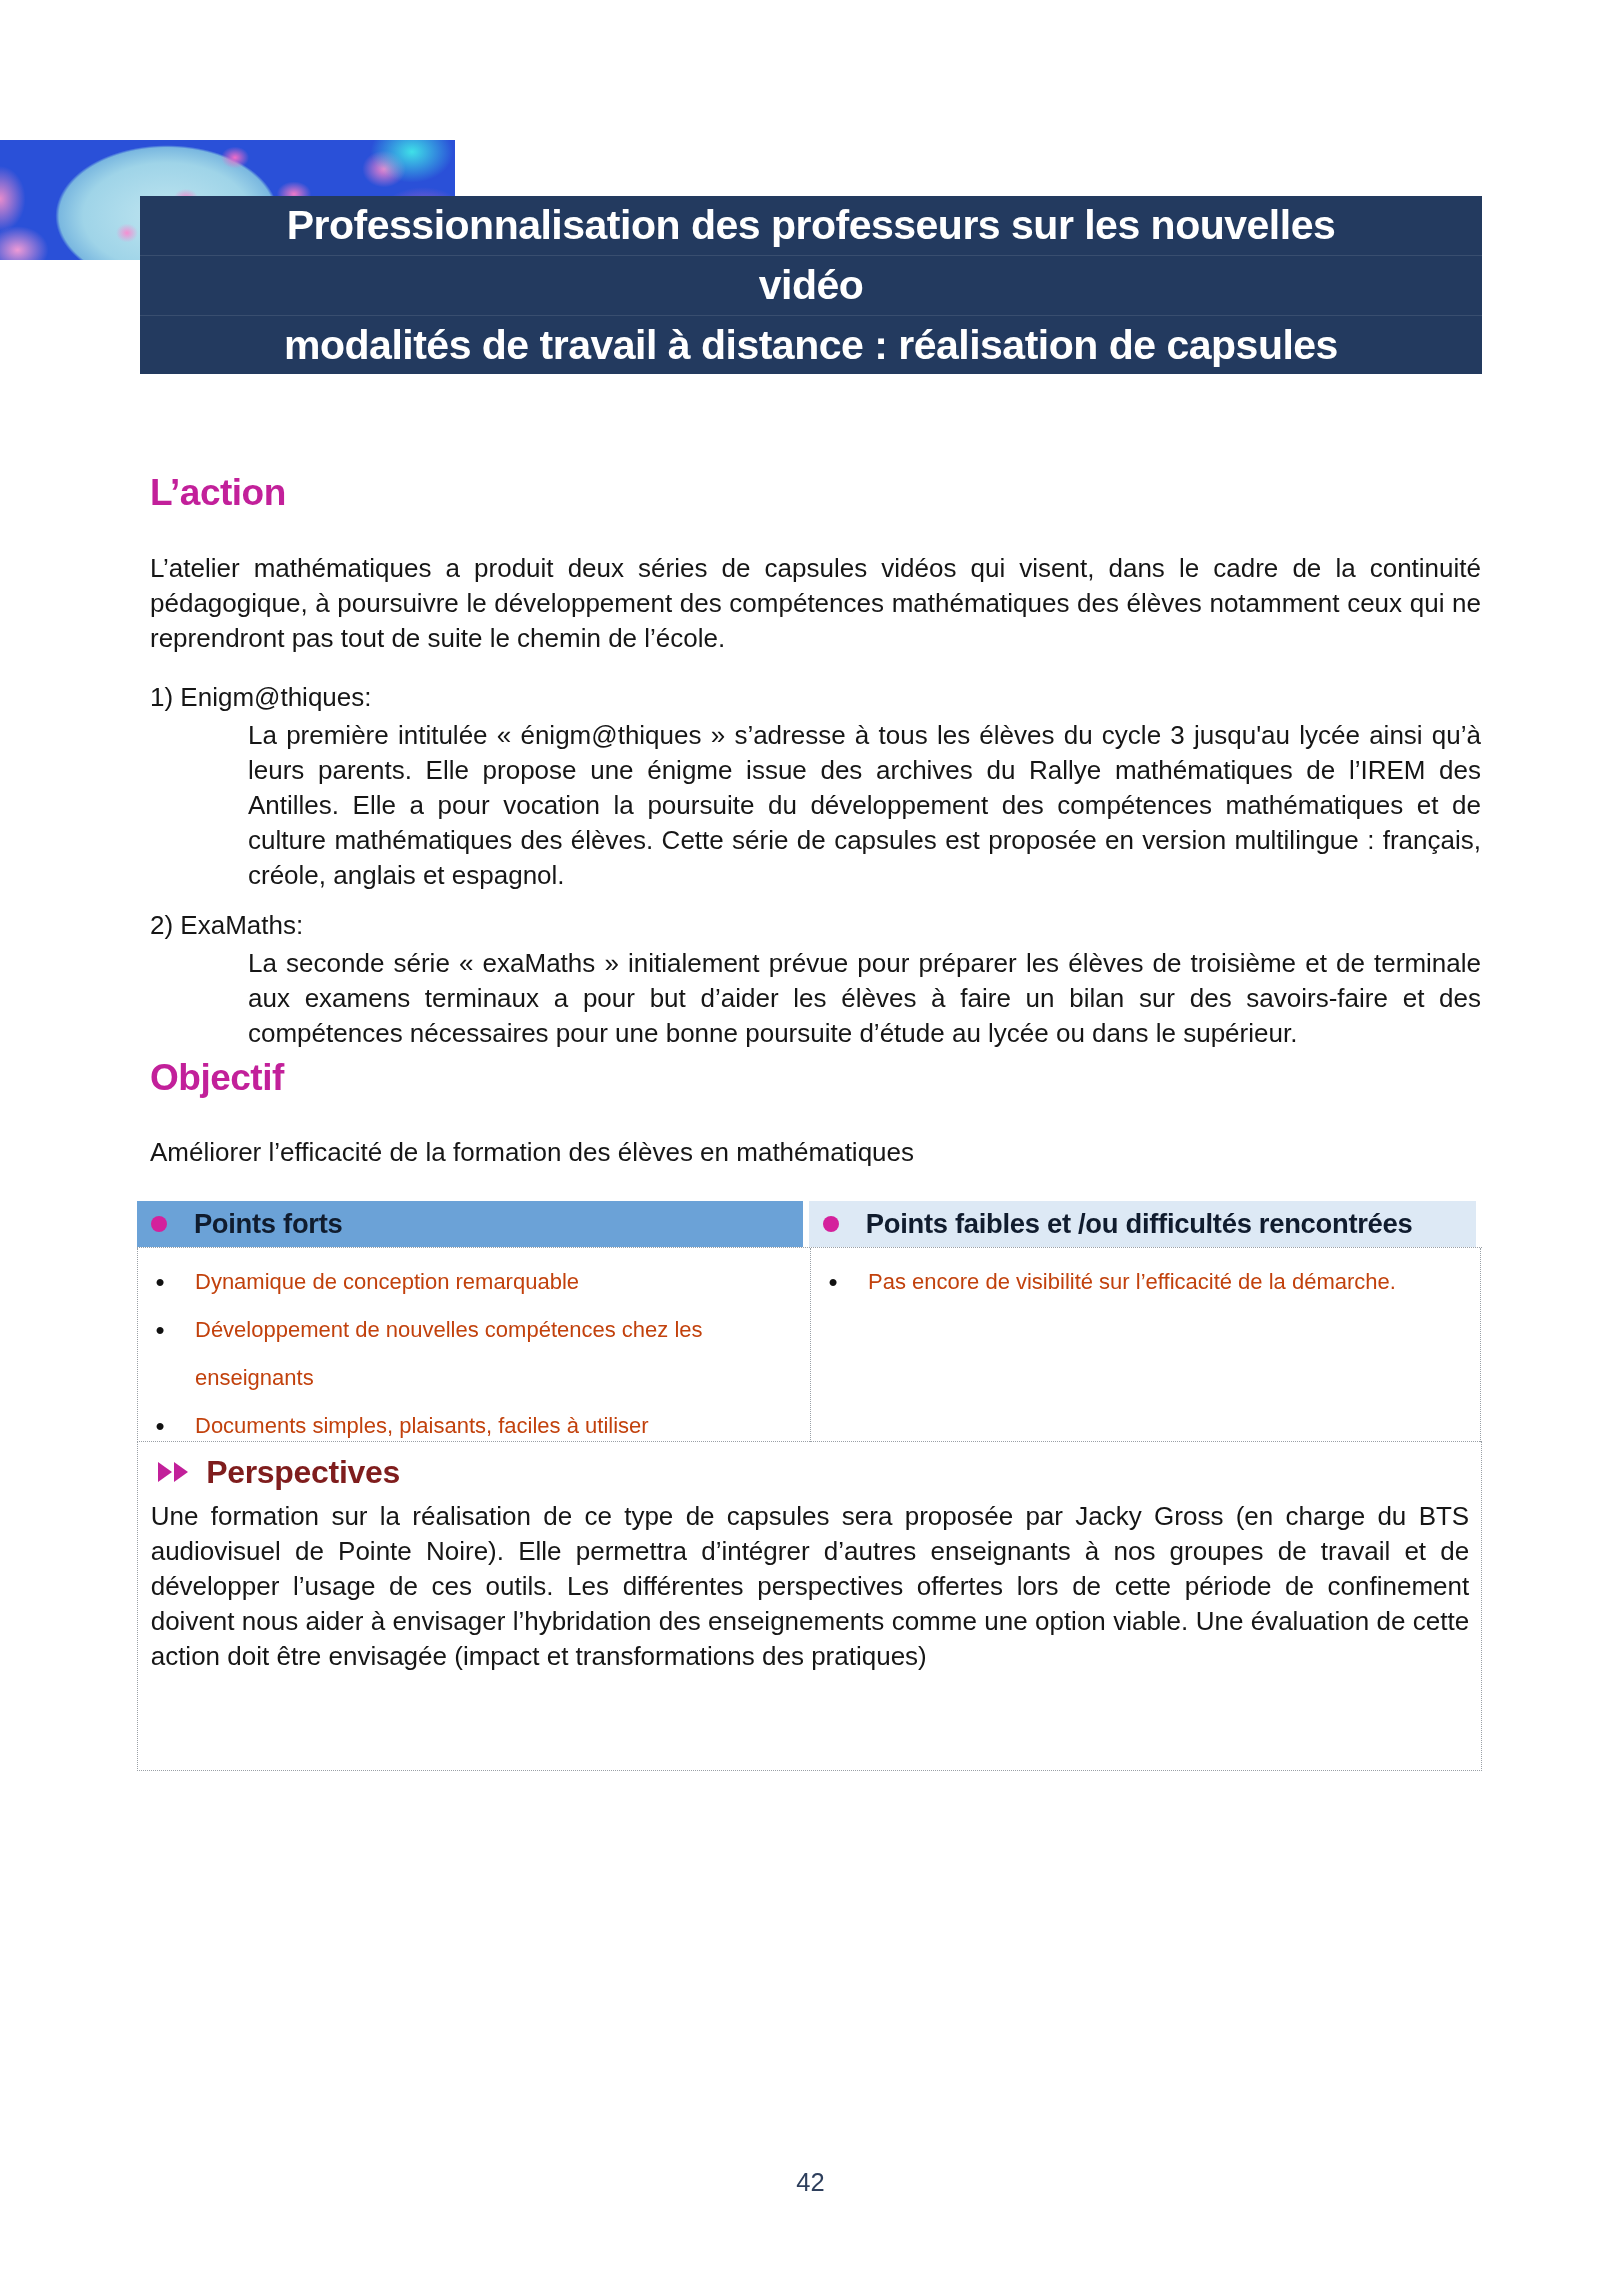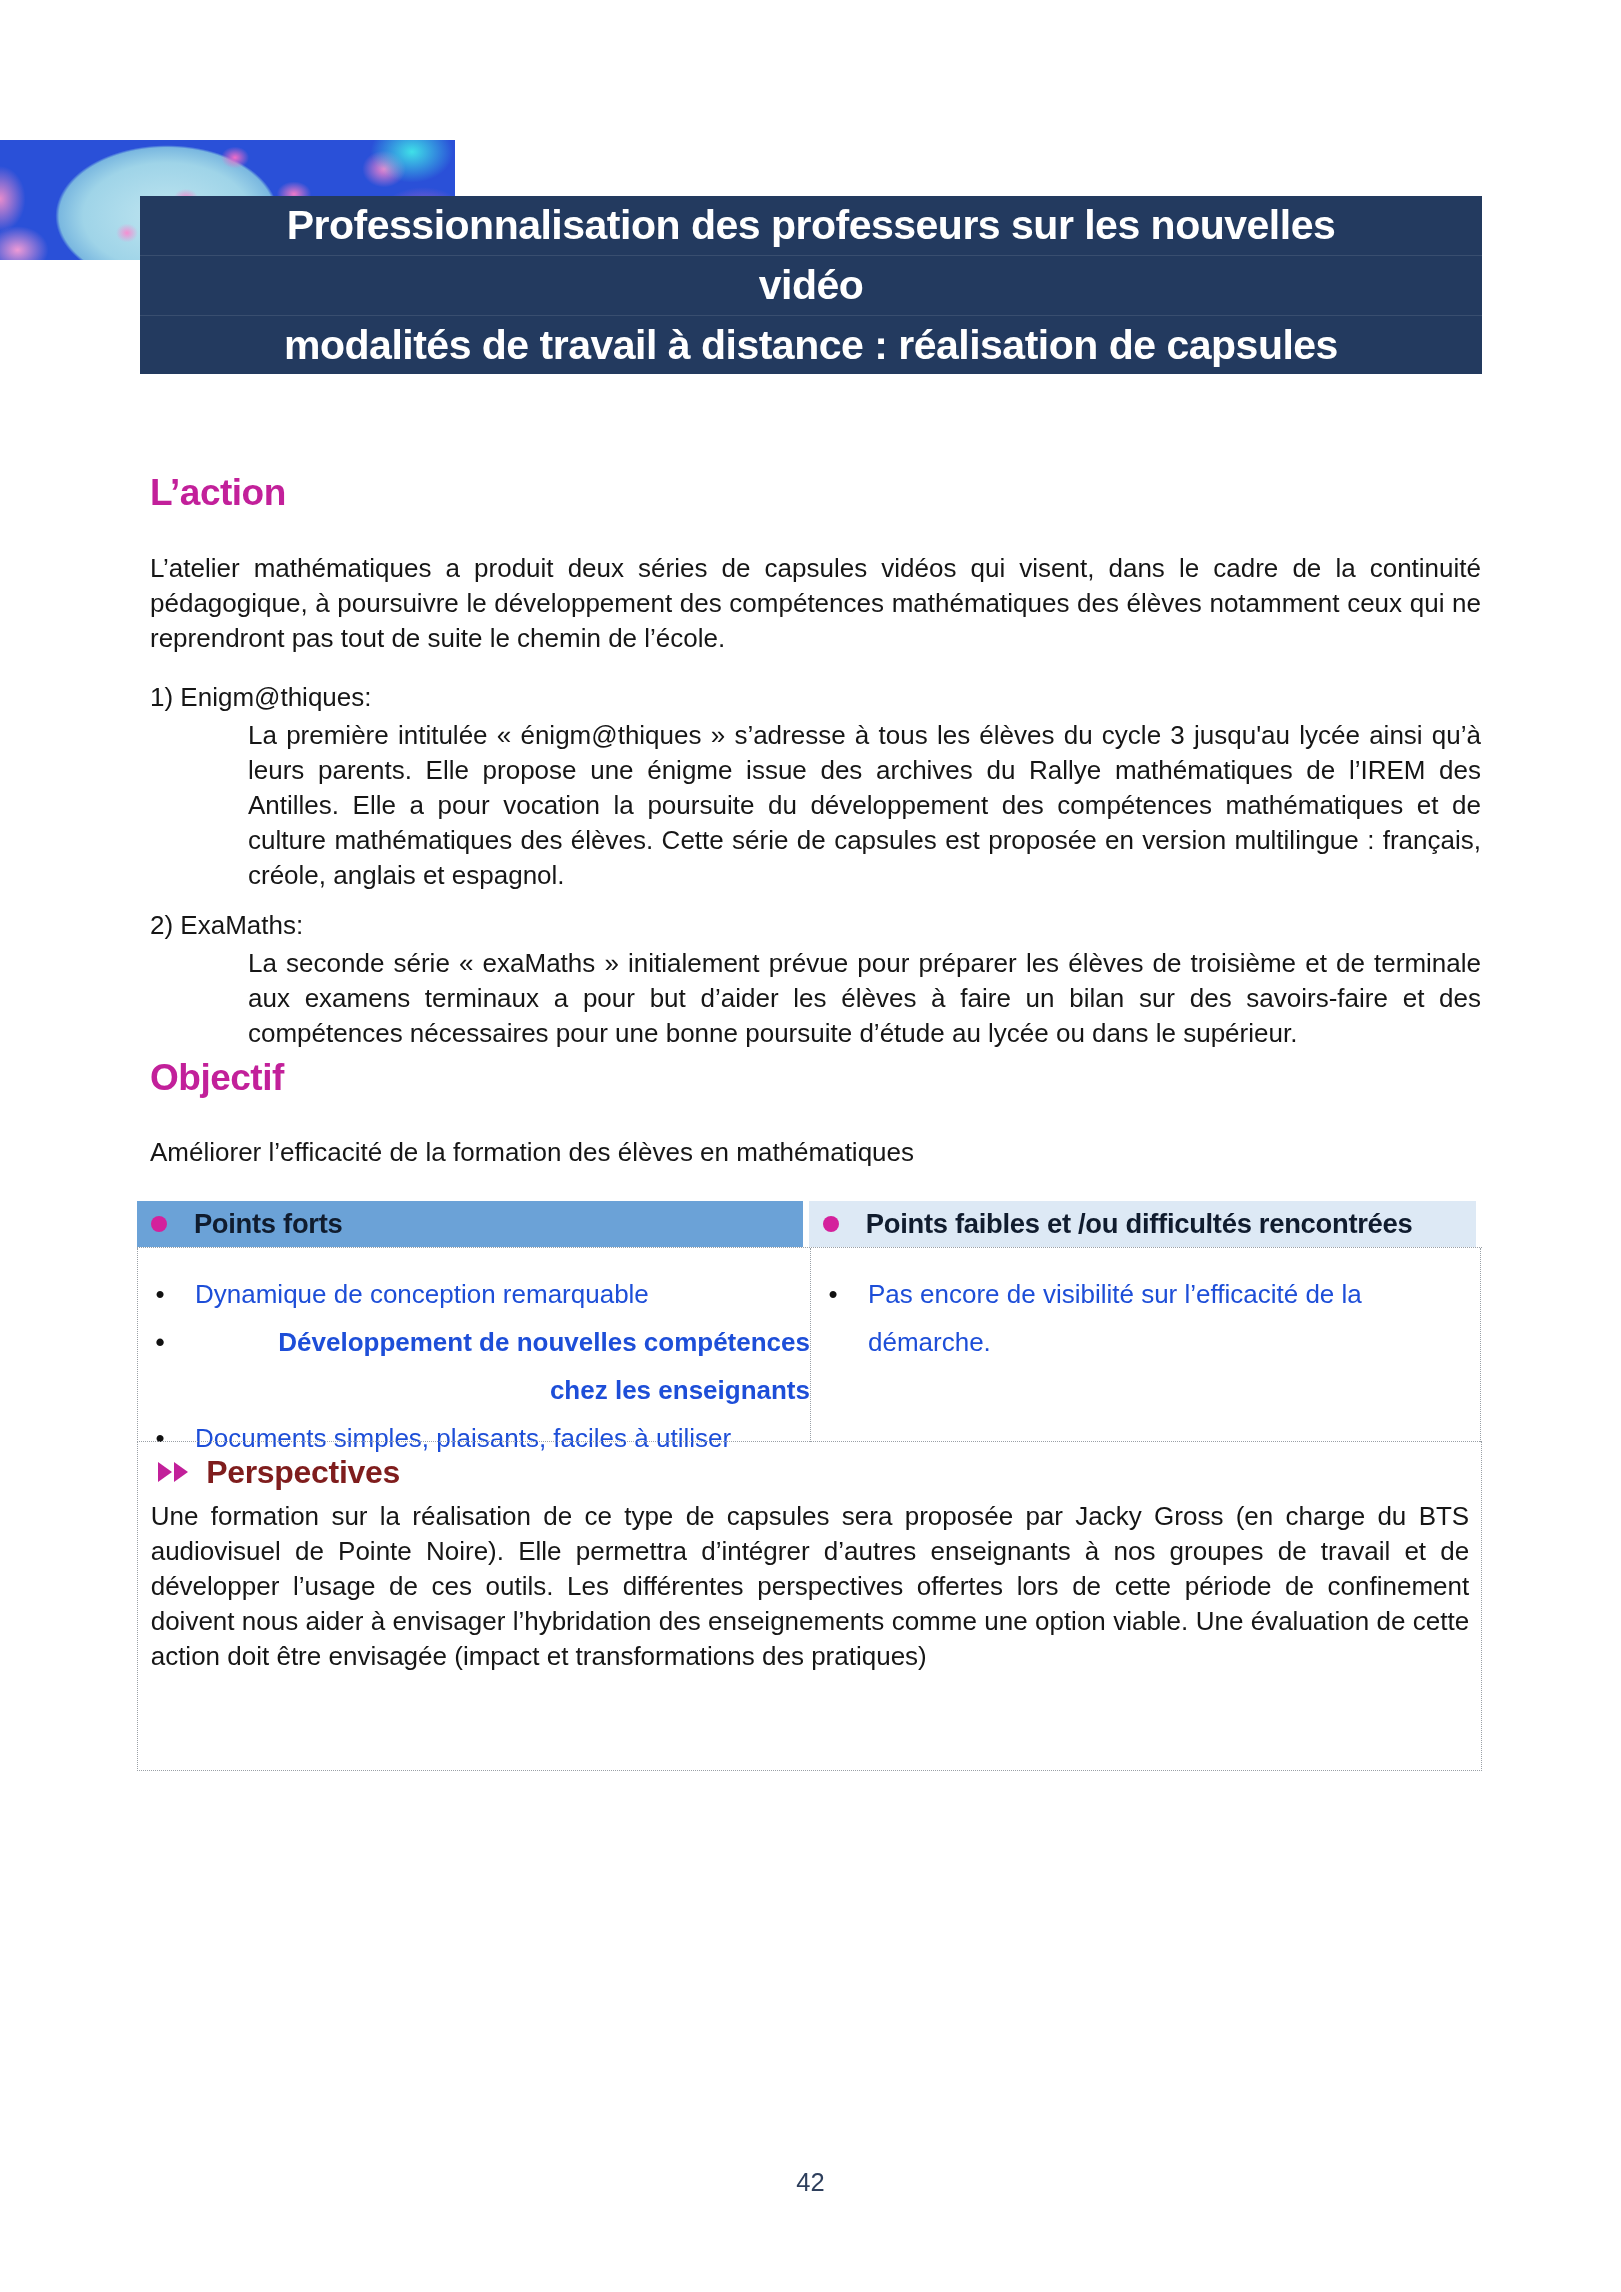--- a/index.html
+++ b/index.html
@@ -59,34 +59,34 @@
   .swot-header-cell{
     display:flex;align-items:center;
     padding-left:13.7px;box-sizing:border-box;
     font-weight:bold;font-size:27.4px;color:#101c2e;letter-spacing:-0.3px;
   }
   .swot-header-cell.strengths{width:666px;background:#6ba2d7;margin-right:5.9px;}
   .swot-header-cell.weaknesses{width:667px;background:#dde9f5;}
   .header-dot{width:16.7px;height:16.7px;border-radius:50%;background:#d4219c;margin-right:26.5px;flex:0 0 auto;}
   .swot-body-row{display:flex;height:194px;border-top:1px dotted #9aa0a6;}
   .swot-body-cell{
-    box-sizing:border-box;padding-top:22px;
-    font-size:26px;color:#1d4ed8;
+    box-sizing:border-box;padding-top:10px;
+    font-size:22px;color:#c2410c;
   }
   .swot-body-cell.strengths{width:674px;border-left:1px dotted #9aa0a6;border-right:1px dotted #9aa0a6;}
   .swot-body-cell.weaknesses{width:670px;border-right:1px dotted #9aa0a6;}
   .swot-list{list-style:none;margin:0;padding:0;}
   .swot-list li{
     position:relative;padding-left:57px;line-height:48px;
   }
   .swot-list li::before{
     content:"\2022";position:absolute;left:17.6px;top:0;
     font-size:26px;color:#111;
   }
-  .swot-list li.bold{font-weight:bold;text-align:right;}
+  .swot-list li.bold{font-weight:normal;}
   .swot-list li .li-text{display:inline-block;max-width:568px;vertical-align:top;}
   
   .perspectives-box{
     position:absolute;left:137px;top:1441px;width:1345px;height:330px;
     border:1px dotted #9aa0a6;box-sizing:border-box;
     padding:11.8px 11.8px 0 12.7px;
   }
   .perspectives-header{display:flex;align-items:center;margin-bottom:7.8px;padding-left:7.8px;}
   .chevron-icon{display:inline-flex;margin-right:15.7px;}
   .chevron-icon i{

